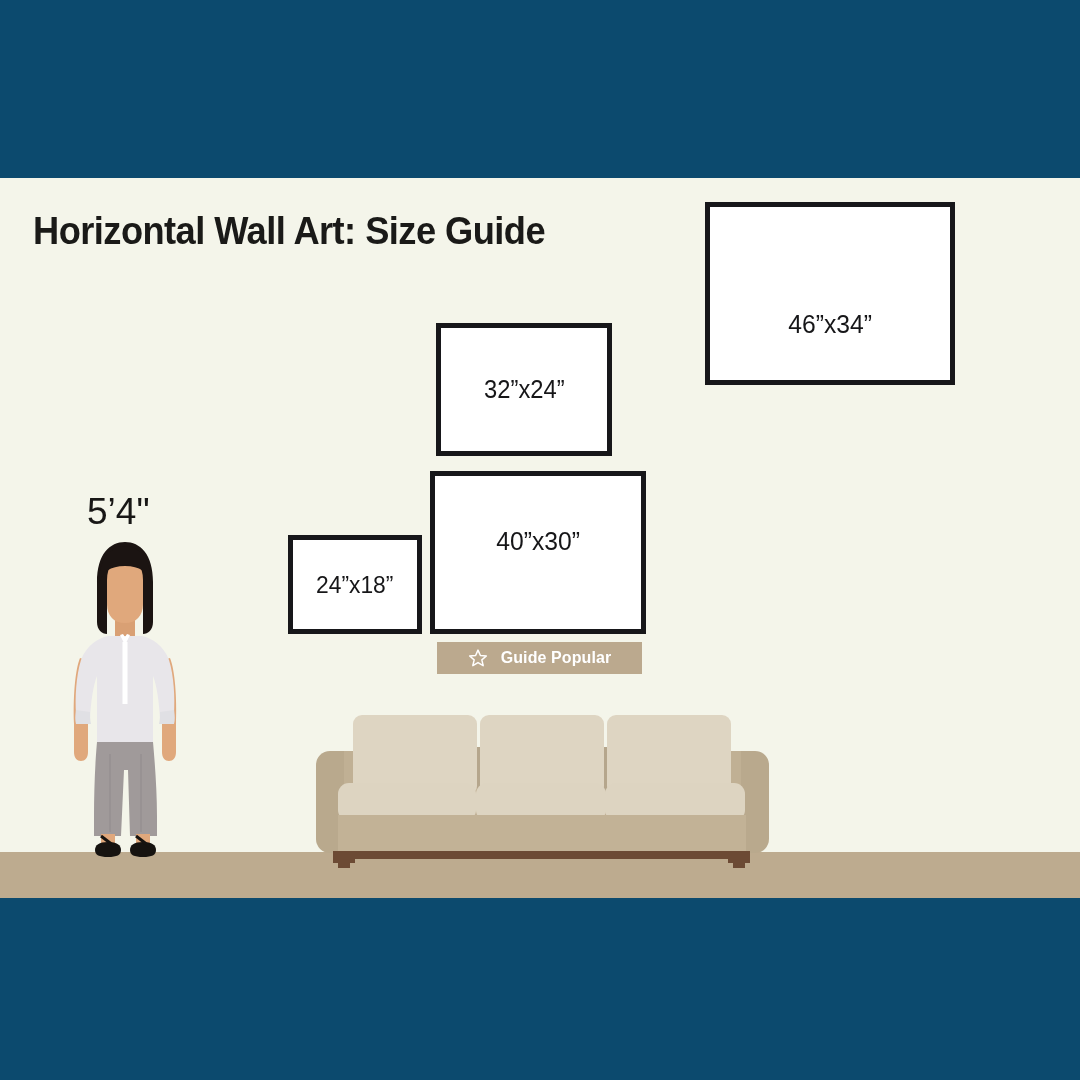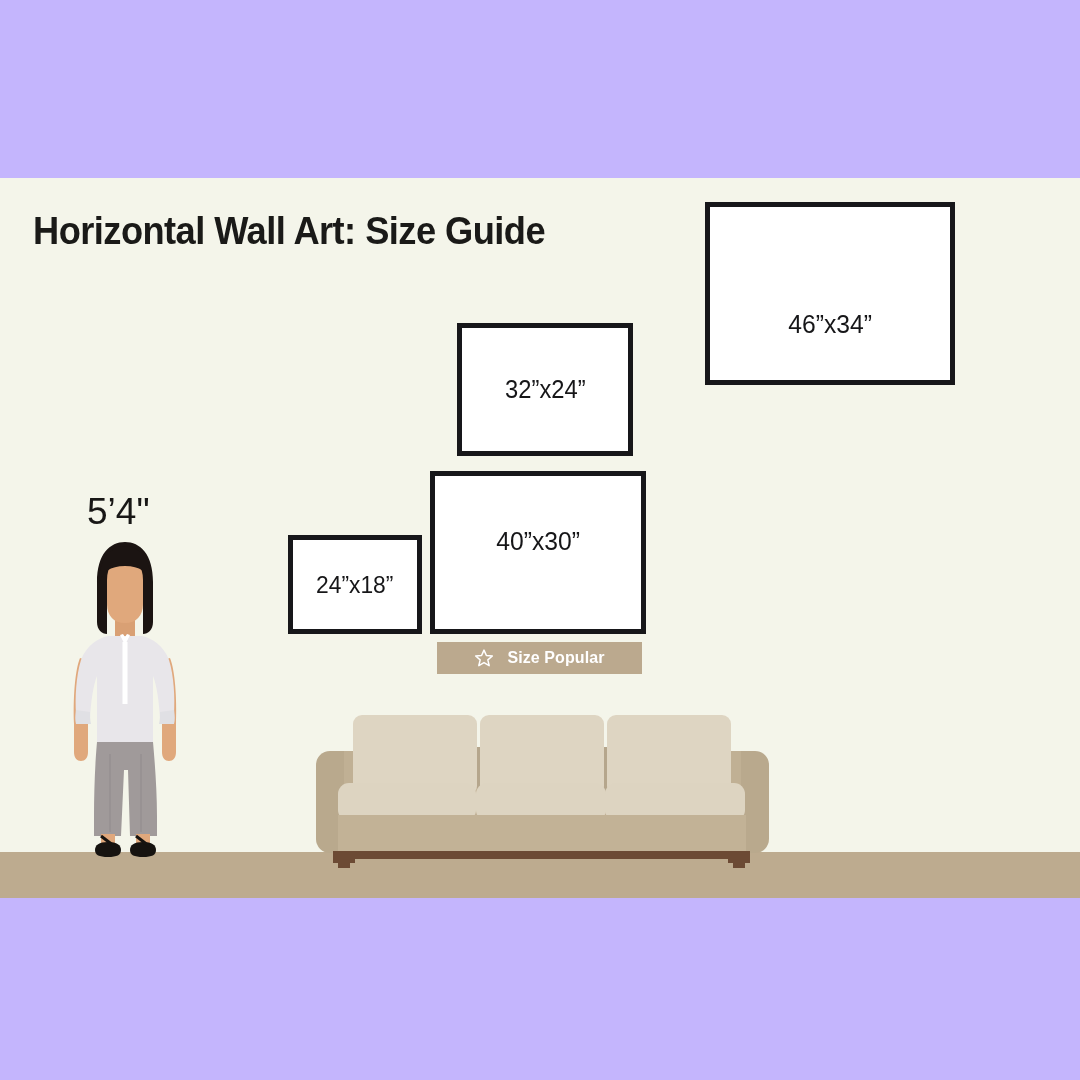--- a/index.html
+++ b/index.html
@@ -11,21 +11,21 @@
     width: 1080px;
     height: 1080px;
     font-family: "Liberation Sans", sans-serif;
     overflow: hidden;
   }
 
   #canvas {
     position: relative;
     width: 1080px;
     height: 1080px;
-    background: #c4b5fd;
+    background: #0c4a6e;
   }
 
   
   .scene {
     position: absolute;
     left: 0;
     top: 178px;
     width: 1080px;
     height: 720px;
     overflow: hidden;
@@ -79,21 +79,21 @@
     font-size: 25px;
     font-weight: normal;
     color: #161618;
     white-space: nowrap;
     transform: scaleX(0.95);
   }
 
   .frame-24x18 { left: 272px; top: 357px; width: 134px; height: 99px; margin-left: 16px; }
   .frame-24x18 .frame-label { font-size: 24px; }
 
-  .frame-32x24 { left: 457px; top: 145px; width: 176px; height: 133px; }
+  .frame-32x24 { left: 436px; top: 145px; width: 176px; height: 133px; }
   .frame-32x24 .frame-label { font-size: 25px; }
 
   .frame-40x30 { left: 430px; top: 293px; width: 216px; height: 163px;
                  align-items: flex-start; padding-top: 50px; }
   .frame-40x30 .frame-label { font-size: 26px; }
 
   .frame-46x34 { left: 705px; top: 24px; width: 250px; height: 183px;
                  align-items: center; padding-top: 62px; }
   .frame-46x34 .frame-label { font-size: 26px; }
 
@@ -249,17 +249,17 @@
 
     <div class="frame frame-46x34">
       <span class="frame-label">46”x34”</span>
     </div>
 
 
     <div class="badge">
       <svg class="star-icon" viewBox="0 0 24 24">
         <path d="M12 2.5 L14.9 9.0 L22 9.6 L16.6 14.2 L18.2 21.2 L12 17.5 L5.8 21.2 L7.4 14.2 L2 9.6 L9.1 9.0 Z" fill="none" stroke="#ffffff" stroke-width="1.8" stroke-linejoin="round"></path>
       </svg>
-      <span class="badge-label">Size Popular</span>
+      <span class="badge-label">Guide Popular</span>
     </div>
 
   </div>
 </div>
 
 </body></html>

